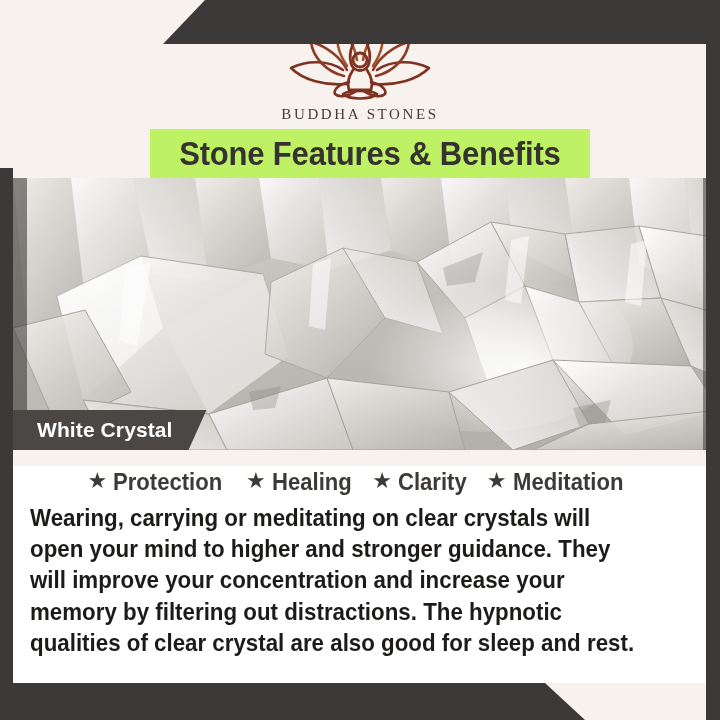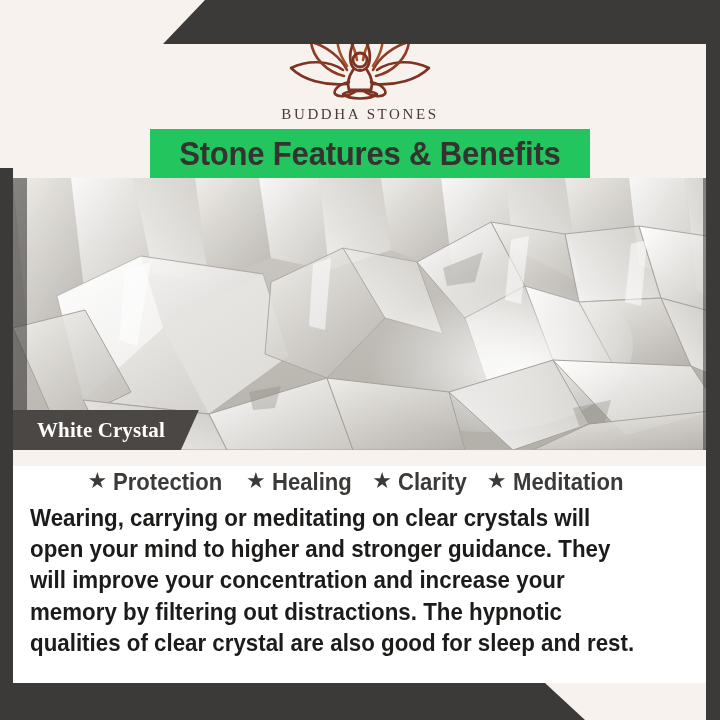--- a/index.html
+++ b/index.html
@@ -72,21 +72,21 @@
     font-size: 15px;
     letter-spacing: 2.6px;
     color: #4a3a34;
   }
 
   
   .title-banner {
     position: absolute;
     top: 129px; left: 150px;
     width: 440px; height: 49px;
-    background: #22c55e;
+    background: #bef264;
     display: flex;
     align-items: center;
     justify-content: center;
     z-index: 4;
   }
   .title-text {
     font-family: "Liberation Sans Narrow", "Liberation Sans", sans-serif;
     font-size: 33px;
     font-weight: bold;
     color: #35322f;
@@ -111,21 +111,21 @@
     bottom: 0; left: 0;
     height: 40px;
     padding: 0 34px 0 24px;
     background: #4a4745;
     display: flex;
     align-items: center;
     clip-path: polygon(0 0, 100% 0, calc(100% - 18px) 100%, 0 100%);
     z-index: 4;
   }
   .caption-text {
-    font-family: Liberation Serif, serif;
+    font-family: Liberation Sans, sans-serif;
     font-size: 21px;
     font-weight: bold;
     color: #ffffff;
     letter-spacing: 0.1px;
   }
 
   
   .lower {
     position: absolute;
     top: 450px; left: 13px;

